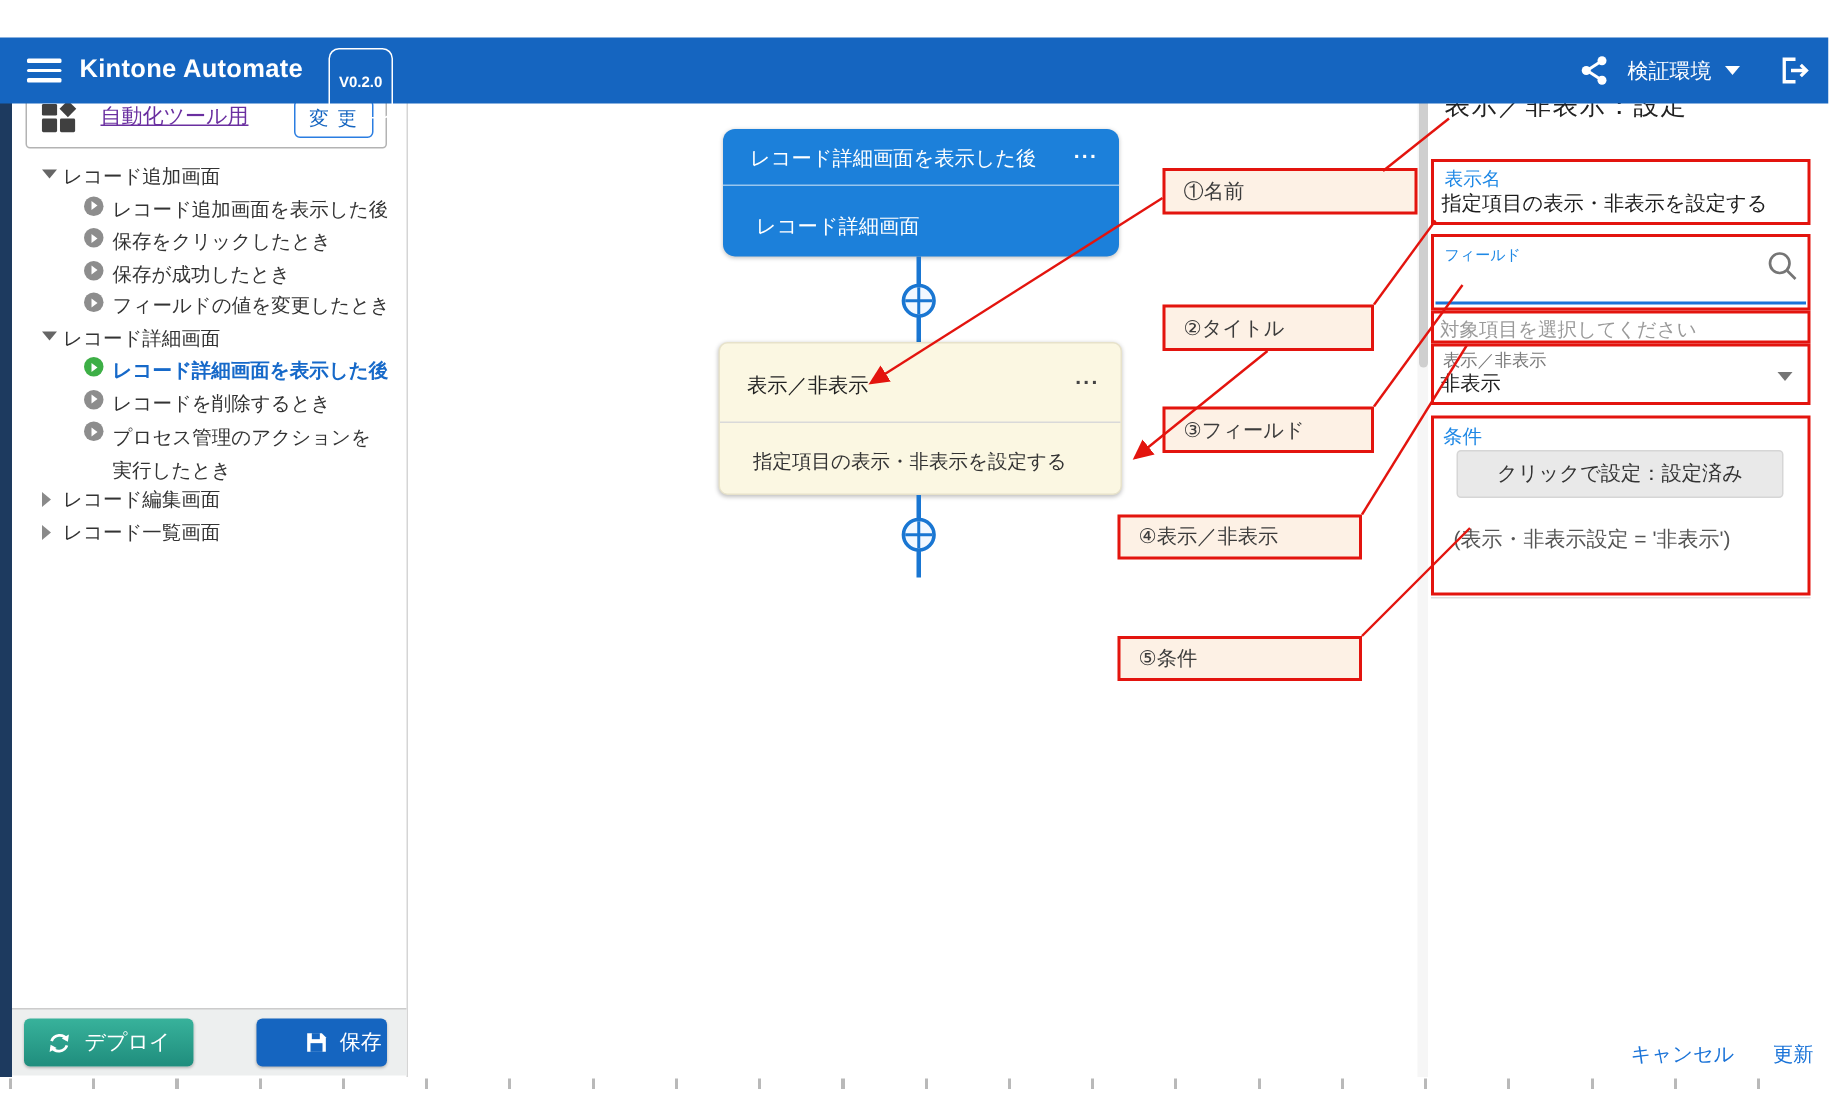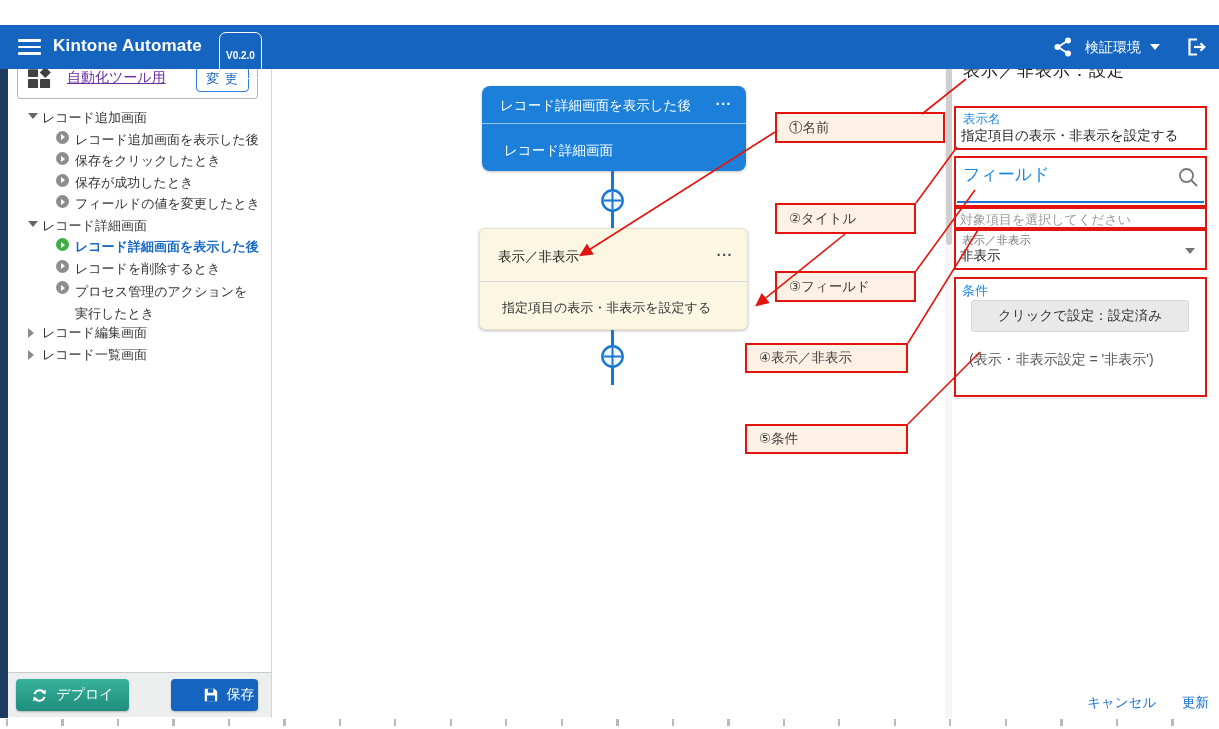--- a/index.html
+++ b/index.html
@@ -95,21 +95,21 @@
   .vscroll-thumb { position:absolute; left:0.5px; top:11px; width:6px; height:190px; background:#cfcfcf; border-radius:3px; cursor:pointer; }
 
   
   .panel { position:absolute; left:952px; top:44px; width:267px; height:674px; background:#fff; }
   .panel-title { position:absolute; left:11px; top:15px; font-size:17px; color:#222; letter-spacing:1px; }
   .rbox { position:absolute; border:2px solid #e3140e; z-index:30; }
   .rb1 { left:2px; top:62px; width:253px; height:44px; }
   .rb1 .flabel { position:absolute; left:7px; top:3px; font-size:12.5px; color:#1e88e5; }
   .rb1 .fvalue { position:absolute; left:5px; top:19px; font-size:13.5px; color:#1c1c1c; white-space:nowrap; }
   .rb2 { left:2px; top:112px; width:253px; height:51px; }
-  .rb2 .flabel { position:absolute; left:7px; top:5px; font-size:17px; color:#1e88e5; }
+  .rb2 .flabel { position:absolute; left:7px; top:5px; font-size:10px; color:#1e88e5; }
   .rb2 .search-ic { position:absolute; right:6px; top:8px; width:22px; height:22px; cursor:pointer; }
   .rb2 .input-line { position:absolute; left:1px; right:1px; bottom:2px; height:2.5px; background:#1a73d8; }
   .rb2b { left:2px; top:163px; width:253px; height:22px; }
   .rb2b .fph { position:absolute; left:4px; top:2px; font-size:13px; color:#9a9a9a; white-space:nowrap; }
   .rb3 { left:2px; top:185px; width:253px; height:41px; }
   .rb3 .flabel { position:absolute; left:6px; top:2px; font-size:11.5px; color:#777; }
   .rb3 .fvalue { position:absolute; left:4px; top:16px; font-size:13.5px; color:#222; }
   .rb3 .dd-caret { position:absolute; right:10px; top:17px; width:0; height:0; cursor:pointer;
     border-left:5px solid transparent; border-right:5px solid transparent; border-top:6px solid #757575; }
   .rb4 { left:2px; top:233px; width:253px; height:120px; }

